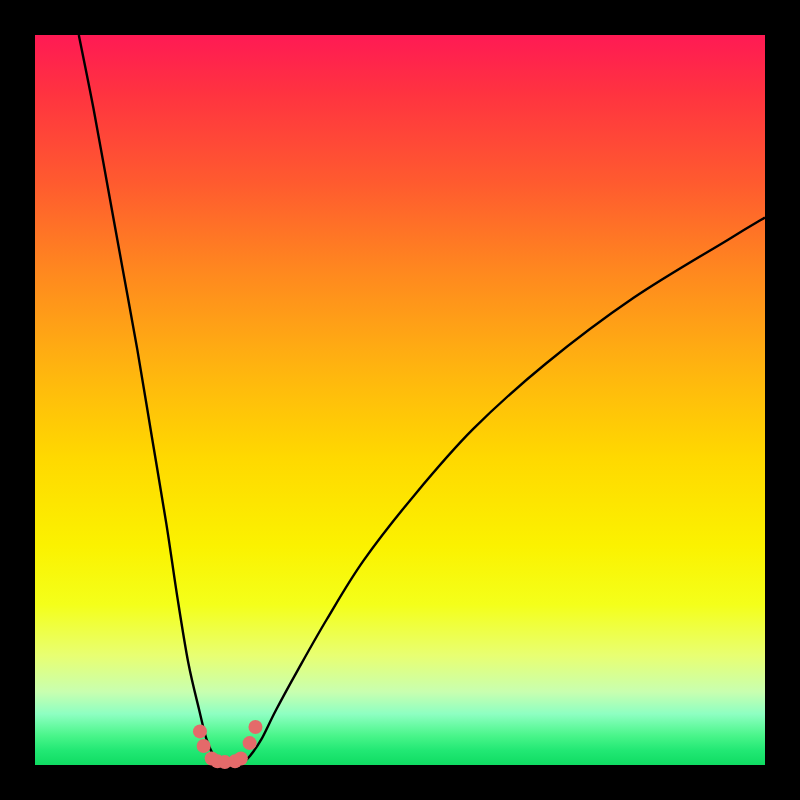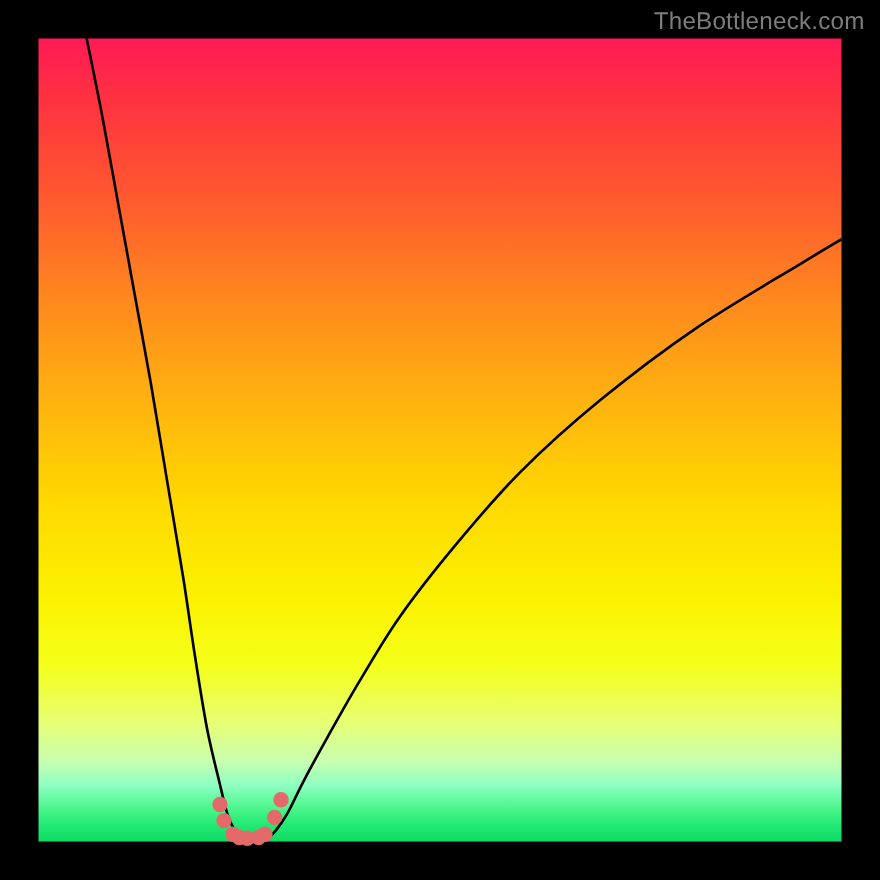--- a/index.html
+++ b/index.html
@@ -58,21 +58,20 @@
     letter-spacing: 0.2px;
     font-weight: 400;
     user-select: none;
   }
 </style>
 </head>
 <body>
 
 <div class="stage">
 
-  <div class="watermark">TheBottleneck.com</div>
 
   <div class="plot">
     <svg class="curve" viewBox="0 0 730 730" preserveAspectRatio="none">
       <path d="M 43.80 0.00 C 46.23 12.17, 53.53 47.45, 58.40 73.00 C 63.27 98.55, 68.13 126.53, 73.00 153.30 C 77.87 180.07, 82.73 206.83, 87.60 233.60 C 92.47 260.37, 97.33 285.92, 102.20 313.90 C 107.07 341.88, 111.93 372.30, 116.80 401.50 C 121.67 430.70, 127.14 462.33, 131.40 489.10 C 135.66 515.87, 138.70 538.98, 142.35 562.10 C 146.00 585.22, 149.65 608.94, 153.30 627.80 C 156.95 646.66, 161.21 662.48, 164.25 675.25 C 167.29 688.02, 169.12 696.79, 171.55 704.45 C 173.98 712.12, 176.78 717.35, 178.85 721.24 C 180.92 725.13, 183.11 726.71, 183.96 727.81" fill="none" stroke="#000" stroke-width="2.4" id="path-left"></path>
       <path d="M 208.05 727.81 C 209.27 726.59, 212.31 724.40, 215.35 720.51 C 218.39 716.62, 222.04 711.99, 226.30 704.45 C 230.56 696.91, 234.82 686.81, 240.90 675.25 C 246.98 663.69, 254.28 650.31, 262.80 635.10 C 271.32 619.89, 281.05 602.25, 292.00 584.00 C 302.95 565.75, 313.90 546.28, 328.50 525.60 C 343.10 504.92, 361.35 481.80, 379.60 459.90 C 397.85 438.00, 416.10 416.10, 438.00 394.20 C 459.90 372.30, 484.23 350.40, 511.00 328.50 C 537.77 306.60, 568.18 283.48, 598.60 262.80 C 629.02 242.12, 671.60 217.78, 693.50 204.40 C 715.40 191.02, 723.92 186.15, 730.00 182.50" fill="none" stroke="#000" stroke-width="2.4" id="path-right"></path>
       <g id="dots">
           <circle cx="164.98" cy="696.42" r="7" fill="#e46a6a"></circle>
           <circle cx="168.63" cy="711.02" r="7" fill="#e46a6a"></circle>
           <circle cx="176.66" cy="723.43" r="7" fill="#e46a6a"></circle>
           <circle cx="182.50" cy="726.35" r="7" fill="#e46a6a"></circle>

